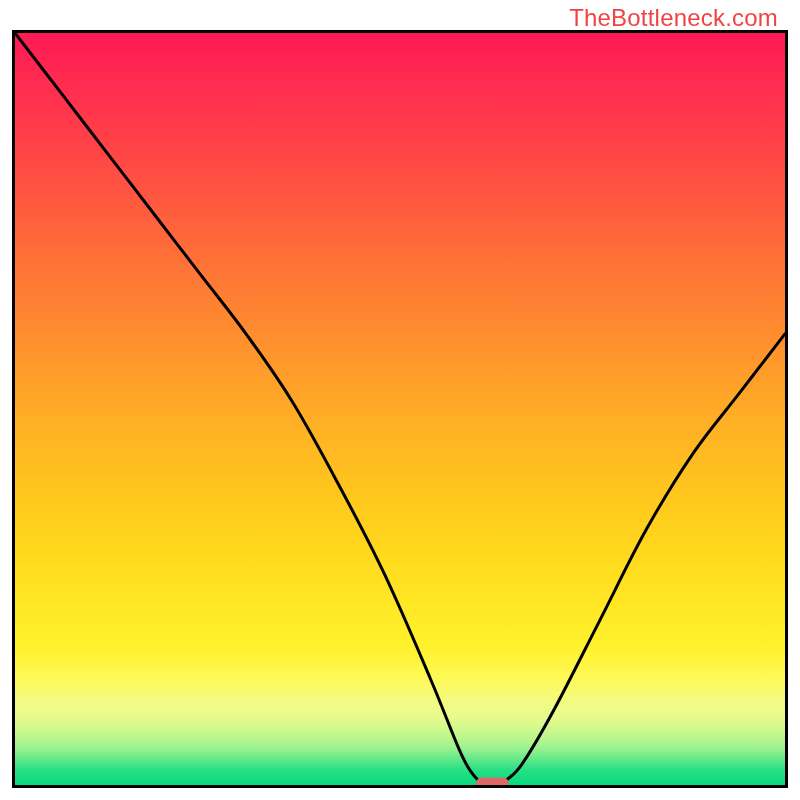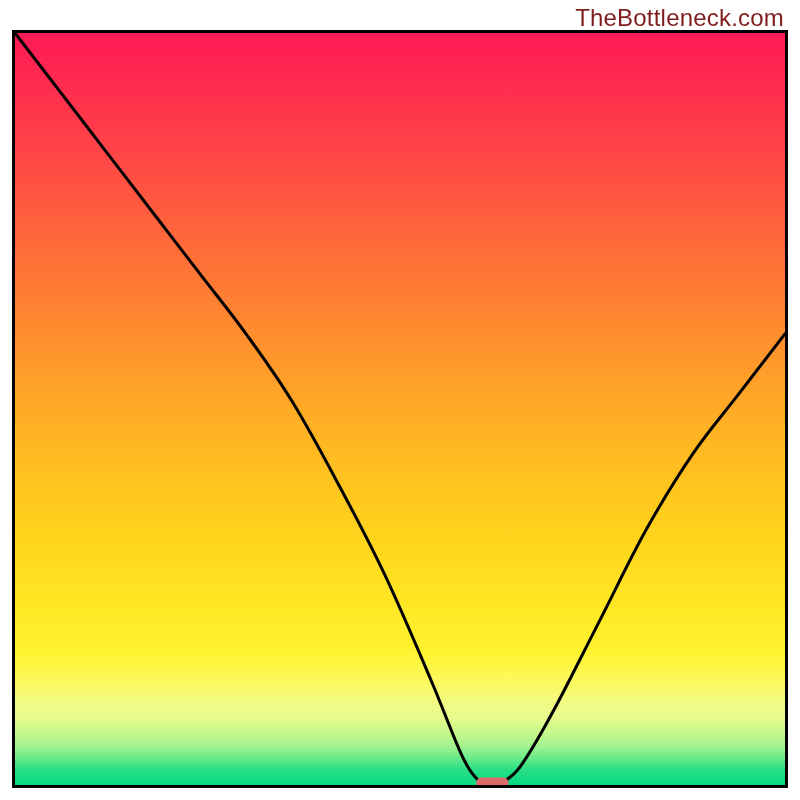--- a/index.html
+++ b/index.html
@@ -12,24 +12,24 @@
     font-family: Arial, Helvetica, sans-serif;
   }
   .container {
     position: relative;
     width: 800px;
     height: 800px;
   }
   .watermark {
     position: absolute;
     top: 4px;
-    right: 16px;
+    right: 22px;
     font-size: 24px;
     font-weight: 500;
-    color: #7f1d1d;
+    color: #ef4444;
     letter-spacing: 0.2px;
     z-index: 10;
   }
   .plot-box {
     position: absolute;
     left: 12px;
     top: 30px;
     width: 776px;
     height: 758px;
     border: 3px solid #000;

